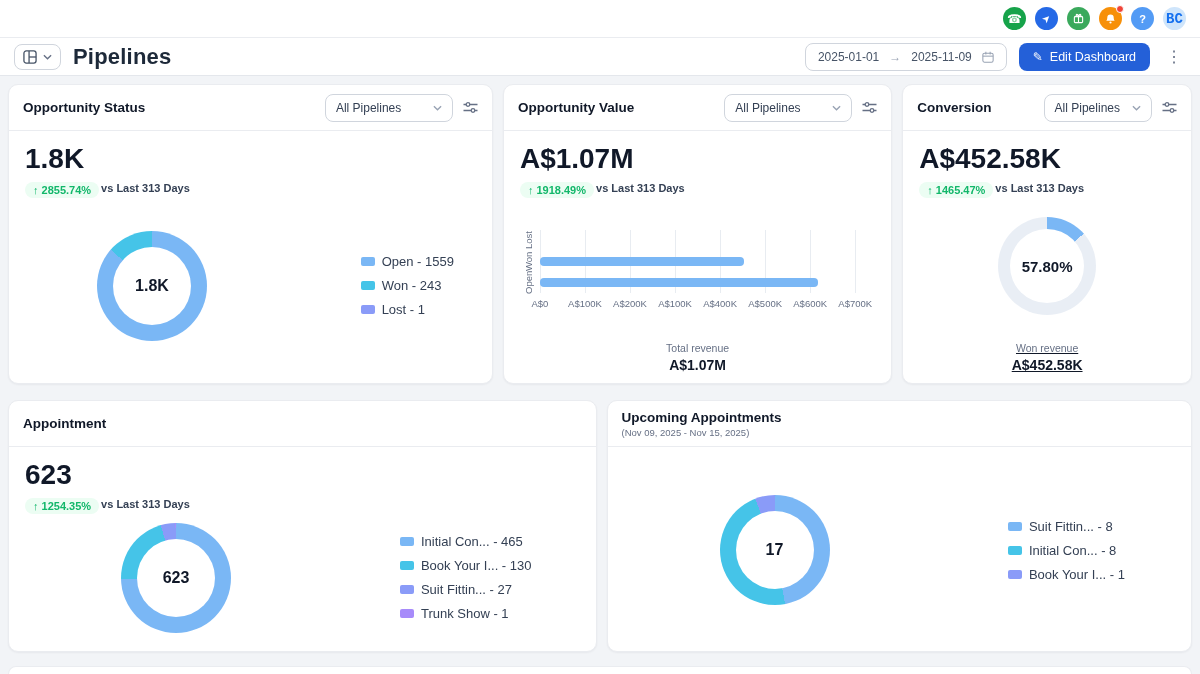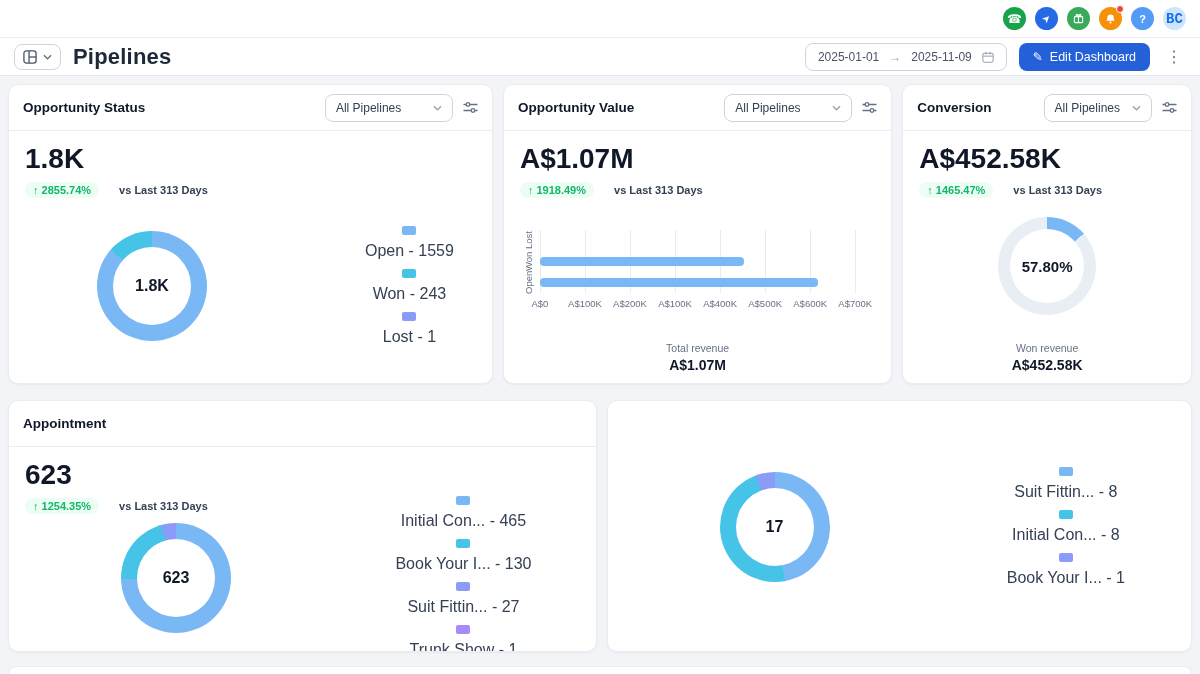--- a/index.html
+++ b/index.html
@@ -73,38 +73,38 @@
   .card-title-block{ flex:1; }
   .card-subtitle{ font-size:9.5px; color:#667085; margin-top:2px; font-weight:400; }
   .select{
     display:flex; align-items:center; justify-content:space-between; gap:12px;
     border:1px solid #d0d5dd; border-radius:8px; padding:6px 10px;
     font-size:12px; color:#344054; min-width:128px; background:#fff; cursor:pointer;
   }
   .sliders{ display:flex; align-items:center; cursor:pointer; }
   .card-body{ flex:1; display:flex; flex-direction:column; padding:12px 16px 10px; min-height:0; }
   .stat{ font-size:28px; font-weight:700; color:#101828; line-height:1.15; }
-  .delta-row{ display:flex; align-items:center; gap:20px; margin-top:7px; }
+  .delta-row{ display:flex; gap:2px; margin-top:7px; }
   .badge{
     background:#ecfdf3; color:#12b76a; font-size:11px; font-weight:600;
     padding:2px 8px; border-radius:999px;
   }
   .delta-label{ font-size:11px; font-weight:600; color:#344054; }
   
   .chart-row{ flex:1; display:flex; align-items:center; justify-content:space-between; min-height:0; }
   .donut{ border-radius:50%; position:relative; flex:none; }
   .donut .hole{ position:absolute; background:#fff; border-radius:50%; }
   .donut .center{
     position:absolute; inset:0; display:flex; align-items:center; justify-content:center;
     font-weight:600; color:#101828;
   }
   .d110{ width:110px; height:110px; } .d110 .hole{ inset:16px; } .d110 .center{ font-size:16px; }
   .d98{ width:98px; height:98px; } .d98 .hole{ inset:12px; } .d98 .center{ font-size:15px; }
   .legend{ display:flex; flex-direction:column; gap:9px; }
-  .legend-item{ display:flex; align-items:center; gap:7px; font-size:16px; color:#344054; white-space:nowrap;flex-direction:column; }
+  .legend-item{ display:flex; align-items:center; gap:7px; font-size:13px; color:#344054; white-space:nowrap; }
   .swatch{ width:14px; height:9px; border-radius:2px; flex:none; }
   
   .vchart{ flex:1; display:flex; align-items:center; margin-top:6px; min-height:0; }
   .vchart-inner{ display:flex; width:100%; }
   .ycol{ display:flex; flex-direction:column; width:16px; flex:none; }
   .ylab{
     height:21px; display:flex; align-items:center; justify-content:center;
     writing-mode:vertical-rl; transform:rotate(180deg);
     font-size:9.5px; color:#667085;
   }
@@ -342,21 +342,21 @@
         <div class="delta-row">
           <span class="badge">↑ 1465.47%</span>
           <span class="delta-label">vs Last 313 Days</span>
         </div>
         <div class="gauge-wrap">
           <div class="donut d98" style="background: conic-gradient(rgb(122, 183, 245) 0deg, rgb(122, 183, 245) 48.528deg, rgb(233, 238, 245) 48.528deg, rgb(233, 238, 245) 360deg);">
             <div class="hole"></div>
             <div class="center">57.80%</div>
           </div>
         </div>
-        <div class="chart-footer" style="margin-top:8px;">
+        <div class="chart-footer" style="margin-top:8px;text-decoration:underline;">
           <div class="flabel">Won revenue</div>
           <div class="fvalue">A$452.58K</div>
         </div>
       </div>
     </section>
   </div>
 
   <div class="row row2">
 
     <section class="card">
@@ -390,20 +390,26 @@
             <div class="legend-item">
               <span class="swatch" style="background: rgb(167, 139, 250);"></span>
               <span>Trunk Show - 1</span>
             </div>
           </div>
         </div>
       </div>
     </section>
 
     <section class="card">
+      <div class="card-head">
+        <div class="card-title-block">
+          <h2 class="card-title">Upcoming Appointments</h2>
+          <div class="card-subtitle">(Nov 09, 2025 - Nov 15, 2025)</div>
+        </div>
+      </div>
       <div class="card-body">
         <div class="chart-row" style="padding:0 50px 0 96px;">
           <div class="donut d110" style="background: conic-gradient(rgb(122, 183, 245) 0deg, rgb(122, 183, 245) 169.412deg, rgb(69, 196, 232) 169.412deg, rgb(69, 196, 232) 338.824deg, rgb(138, 155, 248) 338.824deg, rgb(138, 155, 248) 360deg);">
             <div class="hole"></div>
             <div class="center">17</div>
           </div>
           <div class="legend">
             <div class="legend-item">
               <span class="swatch" style="background: rgb(122, 183, 245);"></span>
               <span>Suit Fittin... - 8</span>

